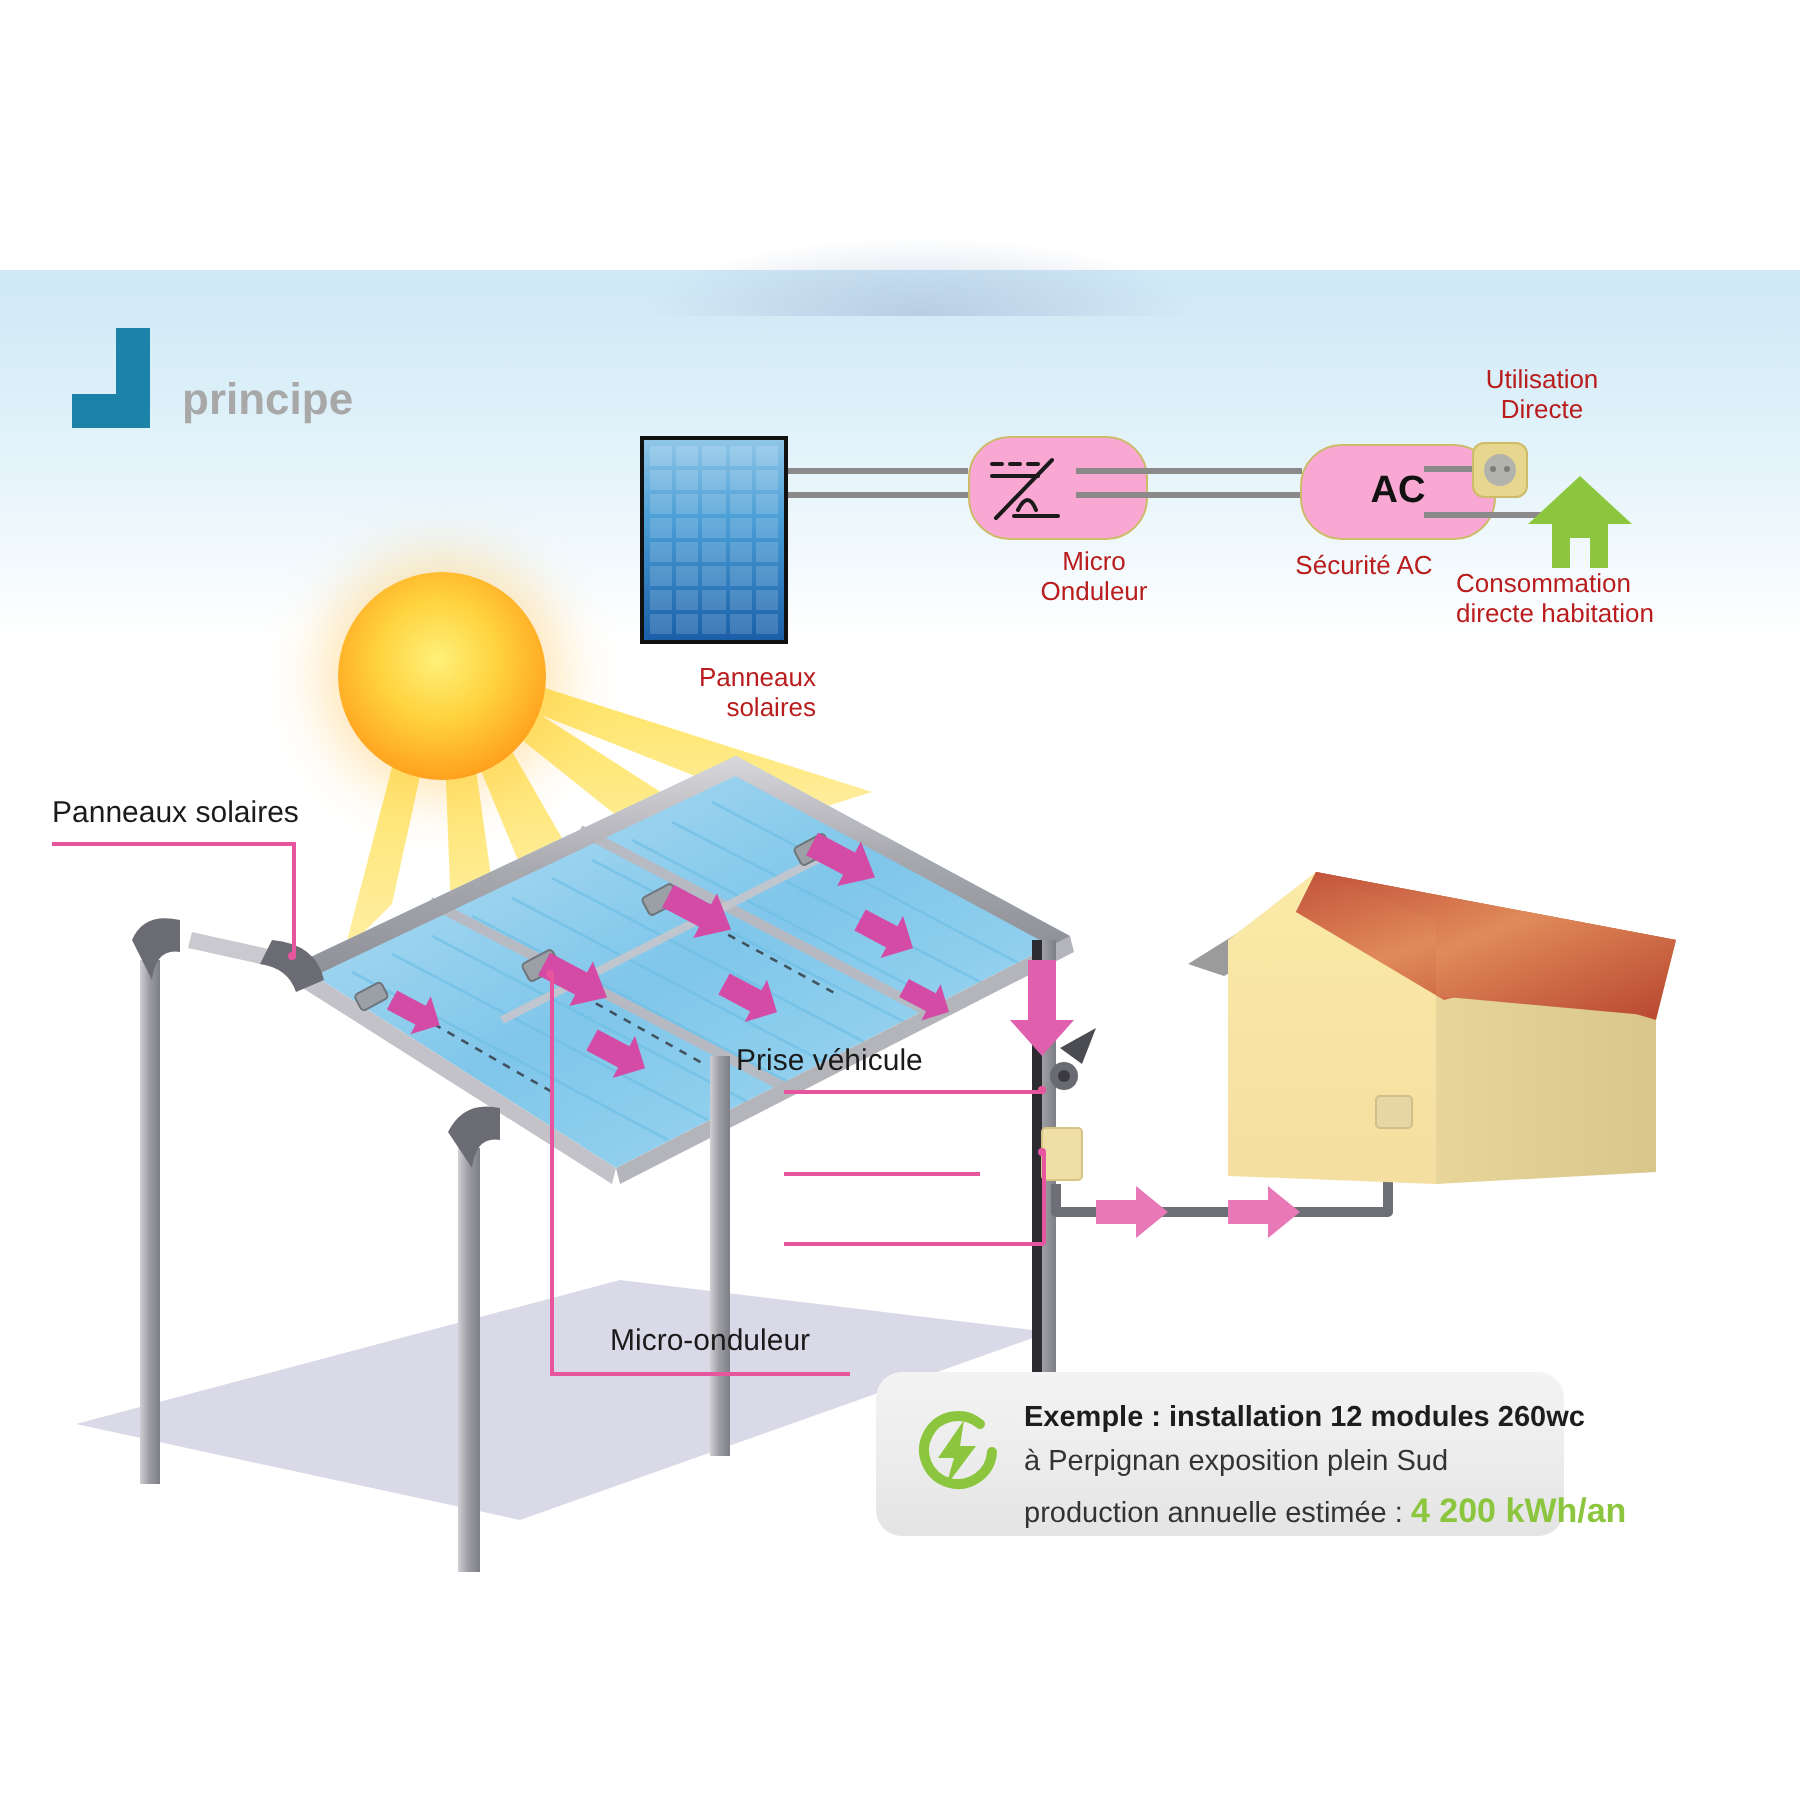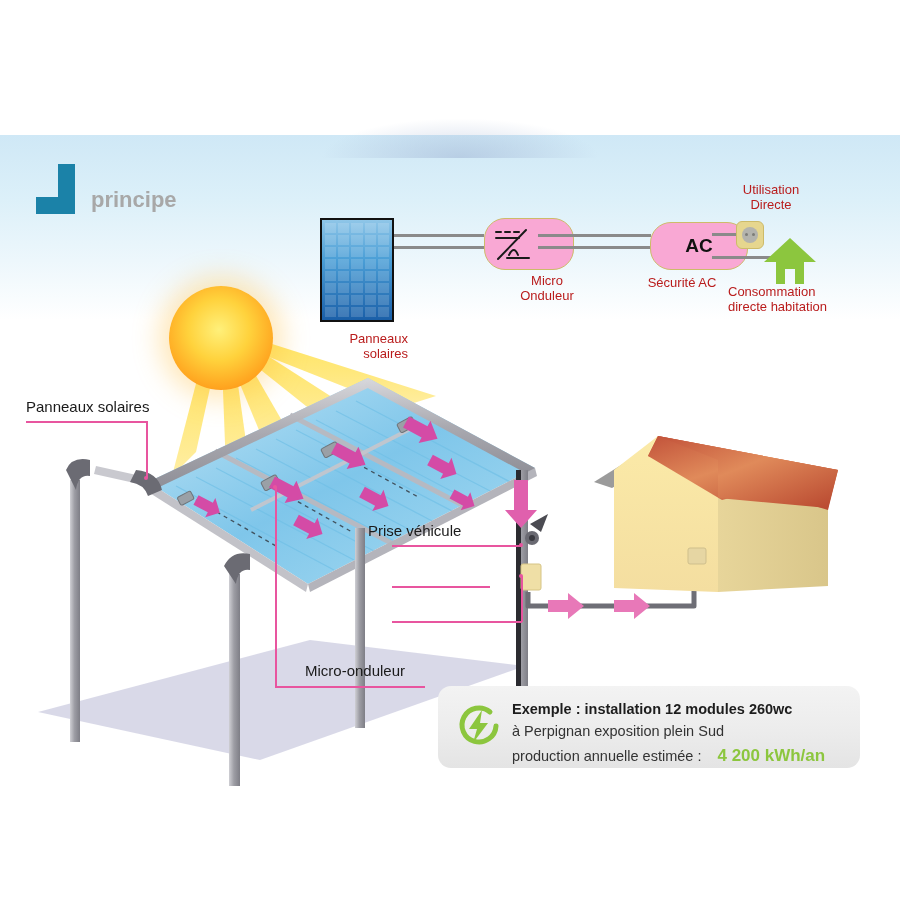--- a/index.html
+++ b/index.html
@@ -54,27 +54,27 @@
   
   .anno{position:absolute;font-size:15px;color:#1a1a1a;white-space:nowrap;line-height:1.25;}
   .anno-rule{position:absolute;background:#e8559f;height:1.6px;}
   .anno-rule.v{width:1.6px;height:auto;}
   .anno-dot{position:absolute;width:4px;height:4px;border-radius:50%;background:#e8559f;}
 
   
   #house{position:absolute;left:590px;top:398px;width:312px;height:232px;}
 
   
-  #example{position:absolute;left:438px;top:686px;width:422px;height:82px;border-radius:13px;
+  #example{position:absolute;left:438px;top:686px;width:344px;height:82px;border-radius:13px;
     background:linear-gradient(to bottom,#f3f3f3 0%,#ececec 55%,#e4e4e4 100%);}
   #ex-icon{position:absolute;left:18px;top:17px;width:46px;height:46px;}
   #ex-lines{position:absolute;left:74px;top:12px;}
   .ex-l{font-size:14.5px;color:#333;line-height:1.55;white-space:nowrap;}
   .ex-l.b{font-weight:bold;color:#1d1d1d;}
-  .ex-hi{color:#8cc63e;font-weight:bold;font-size:17px;margin-left:12px;}
+  .ex-hi{color:#8cc63e;font-weight:bold;font-size:17px;}
 </style>
 </head>
 <body>
 
 <div id="stage">
 
   <div id="sky"></div>
   <div id="skyglow"></div>
 
   <div id="titleblock">

